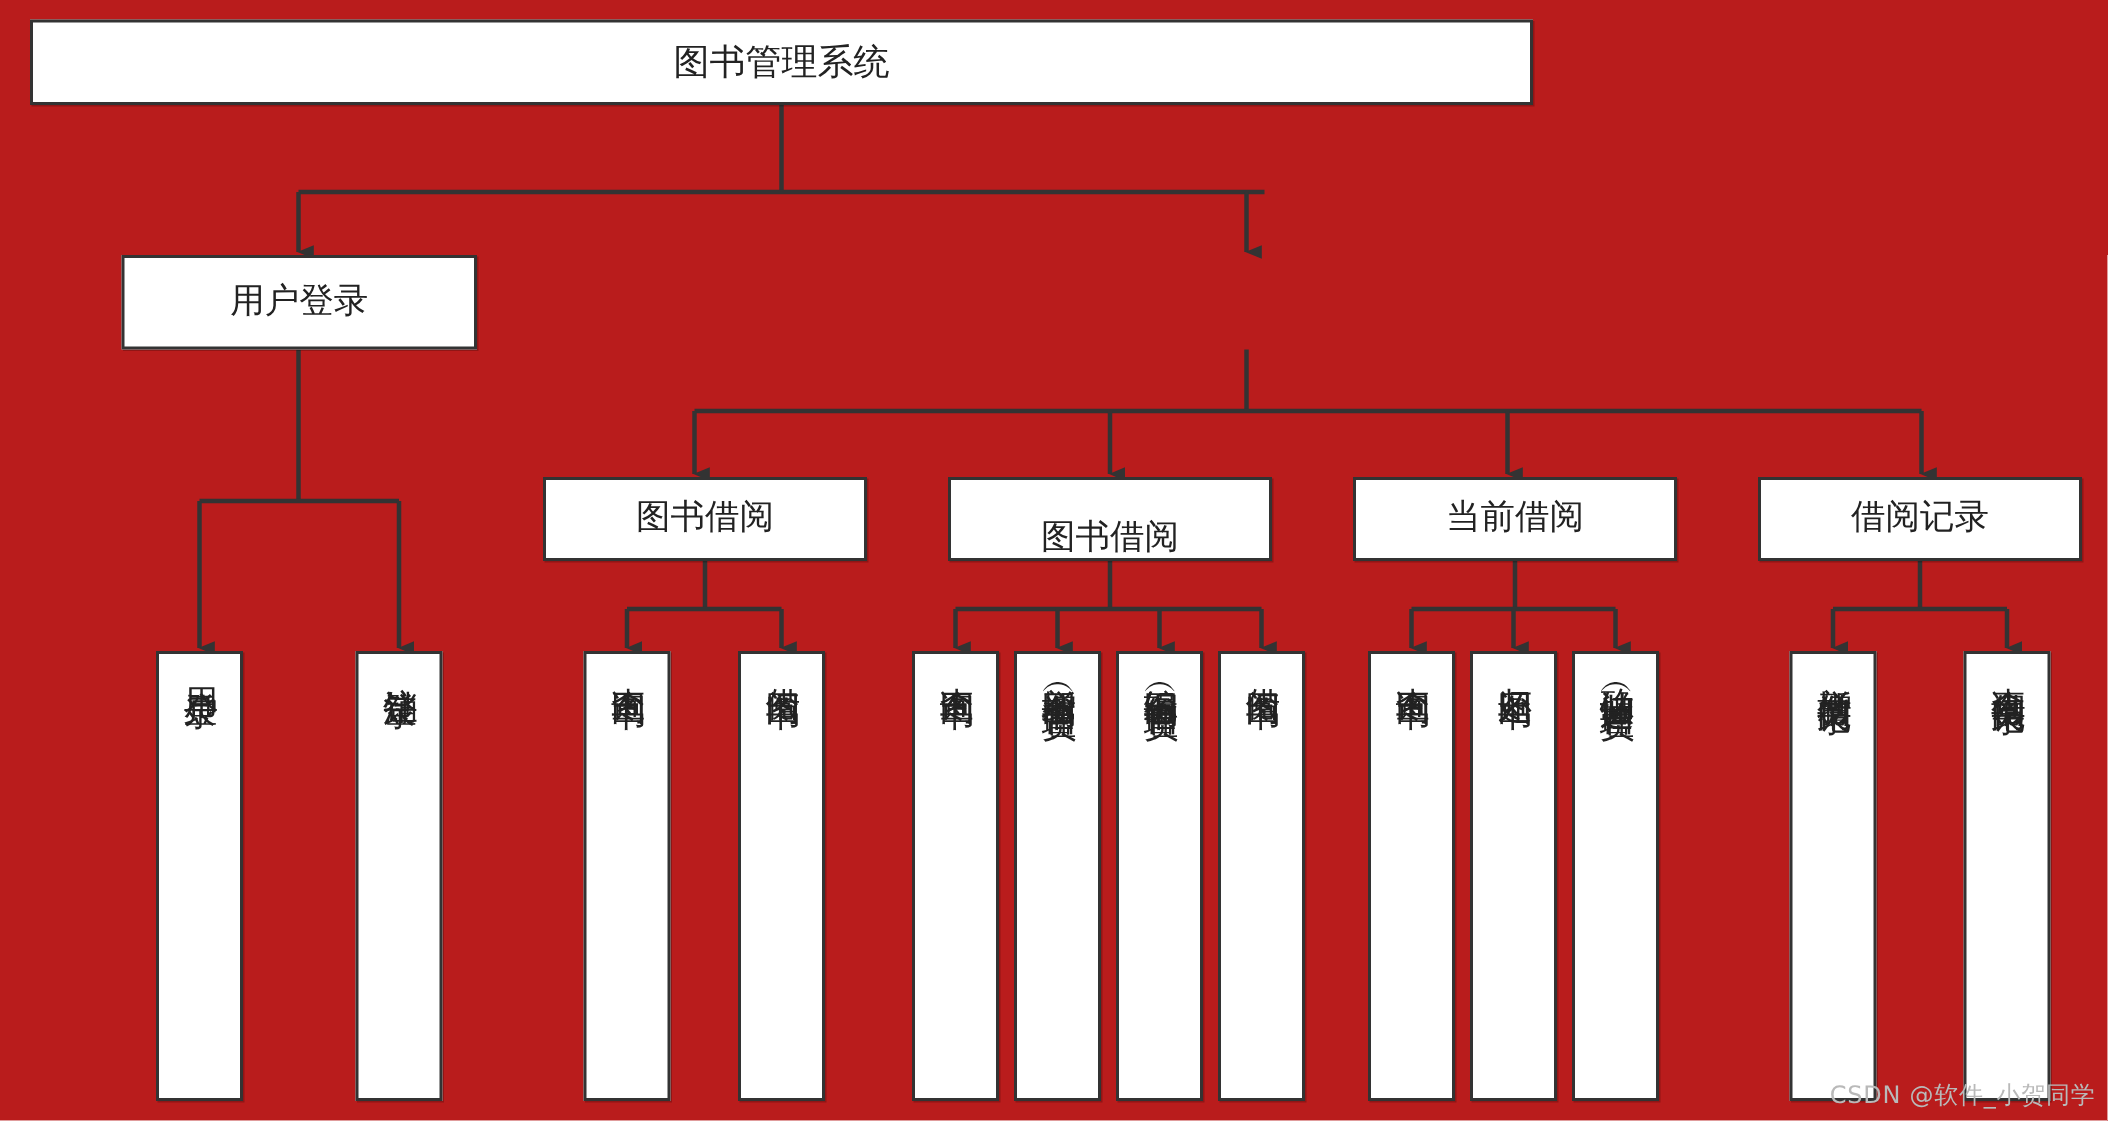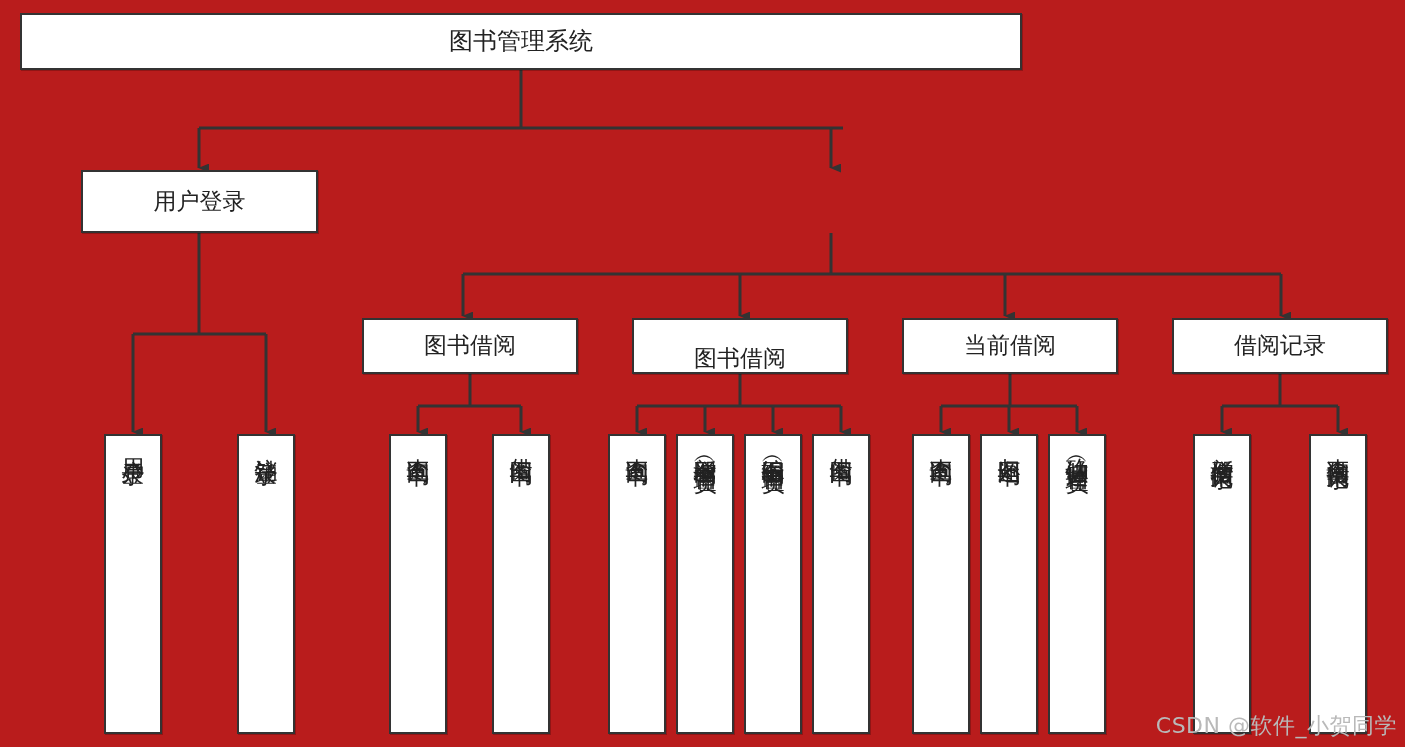--- a/index.html
+++ b/index.html
@@ -57,21 +57,21 @@
     text-orientation: upright;
     font-size: 23px;
     letter-spacing: 2px;
     line-height: 1;
     white-space: nowrap;
   }
   .watermark {
     position: absolute;
     right: 8px;
     bottom: 6px;
-    font-size: 22px;
+    font-size: 16px;
     color: #b9b9b9;
     letter-spacing: 0.5px;
     white-space: nowrap;
     font-family: "DejaVu Sans", "Liberation Sans", sans-serif;
   }
 </style>
 </head>
 <body>
 
 <div id="canvas">

